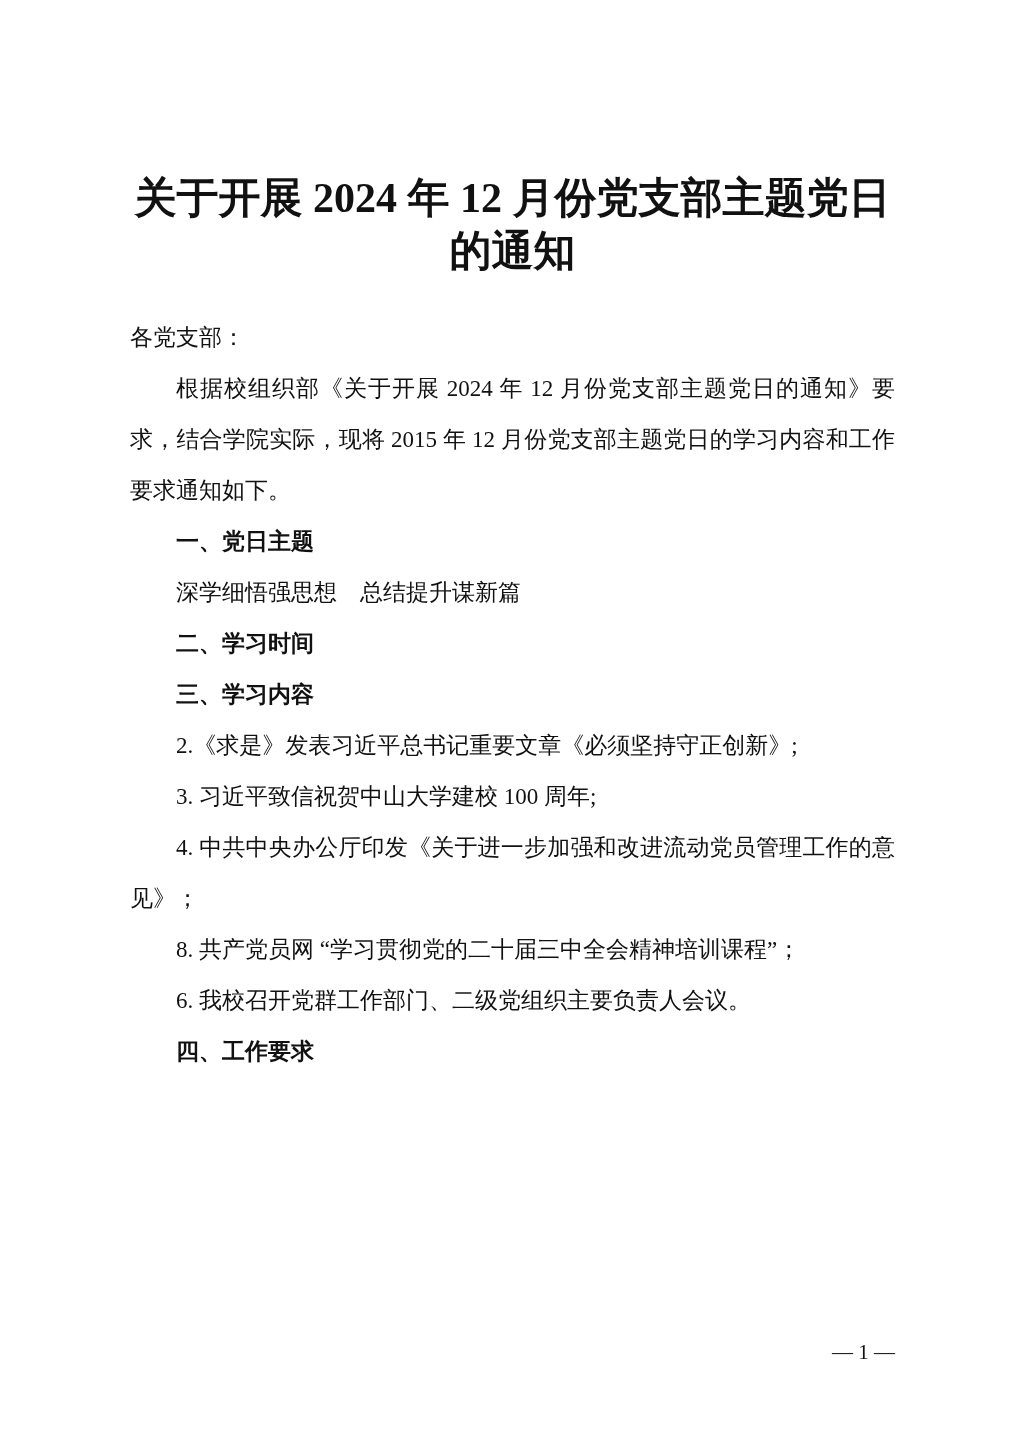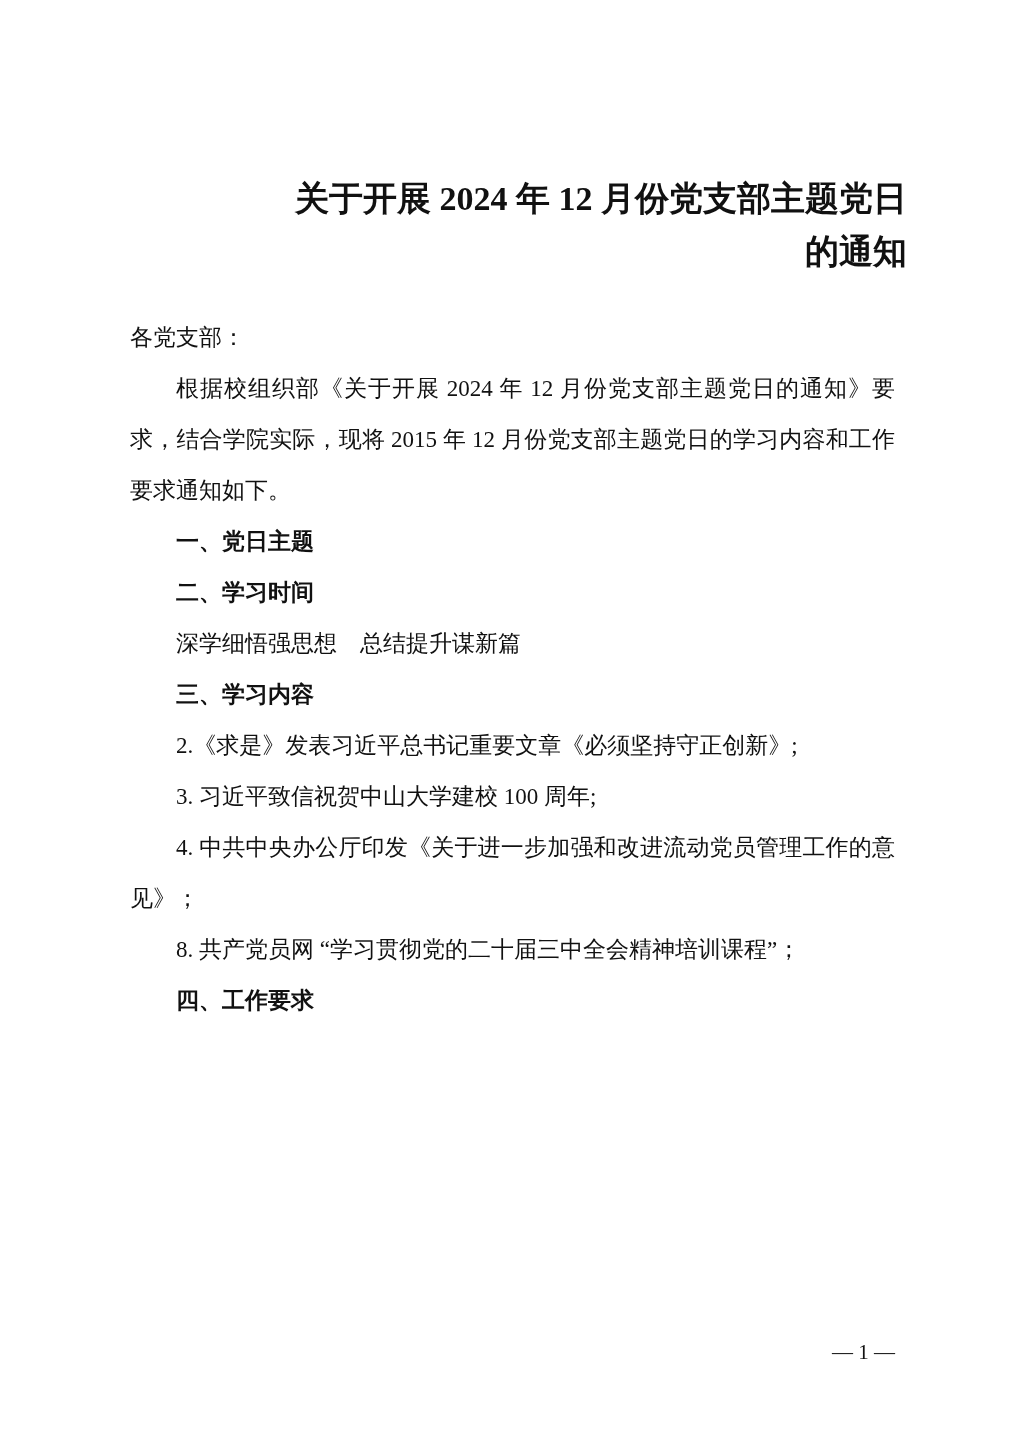--- a/index.html
+++ b/index.html
@@ -9,27 +9,27 @@
     height: 1448px;
     margin: 0 auto;
     background: #ffffff;
     color: #111111;
     font-family: "Liberation Serif", "DejaVu Serif", serif;
     overflow: hidden;
   }
   .doc-title {
     position: absolute;
     top: 172px;
-    left: 142px;
+    left: 130px;
     width: 765px;
     margin: 0;
-    font-size: 34px;
+    font-size: 42px;
     line-height: 53px;
     font-weight: bold;
-    text-align: right;
+    text-align: center;
     color: #111111;
   }
   .title-line { display: block; }
   .doc-body {
     position: absolute;
     top: 312px;
     left: 130px;
     width: 765px;
   }
   .para {
@@ -62,24 +62,25 @@
 <div class="page">
   <h1 class="doc-title">
     <span class="title-line">关于开展 2024 年 12 月份党支部主题党日</span>
     <span class="title-line">的通知</span>
   </h1>
 
   <div class="doc-body" id="doc-body">
       <p class="para salutation">各党支部：</p>
       <p class="para body">根据校组织部《关于开展 2024 年 12 月份党支部主题党日的通知》要求，结合学院实际，现将 2015 年 12 月份党支部主题党日的学习内容和工作要求通知如下。</p>
       <p class="para heading">一、党日主题</p>
+      <p class="para body">深学细悟强思想　总结提升谋新篇</p>
       <p class="para heading">二、学习时间</p>
-      <p class="para body">深学细悟强思想　总结提升谋新篇</p>
       <p class="para heading">三、学习内容</p>
       <p class="para body">2.《求是》发表习近平总书记重要文章《必须坚持守正创新》;</p>
       <p class="para body">3. 习近平致信祝贺中山大学建校 100 周年;</p>
       <p class="para body">4. 中共中央办公厅印发《关于进一步加强和改进流动党员管理工作的意见》；</p>
       <p class="para body">8. 共产党员网 “学习贯彻党的二十届三中全会精神培训课程”；</p>
+      <p class="para body">6. 我校召开党群工作部门、二级党组织主要负责人会议。</p>
       <p class="para heading">四、工作要求</p>
     </div>
 
   <div class="page-footer">— 1 —</div>
 </div>
 
 </body></html>

